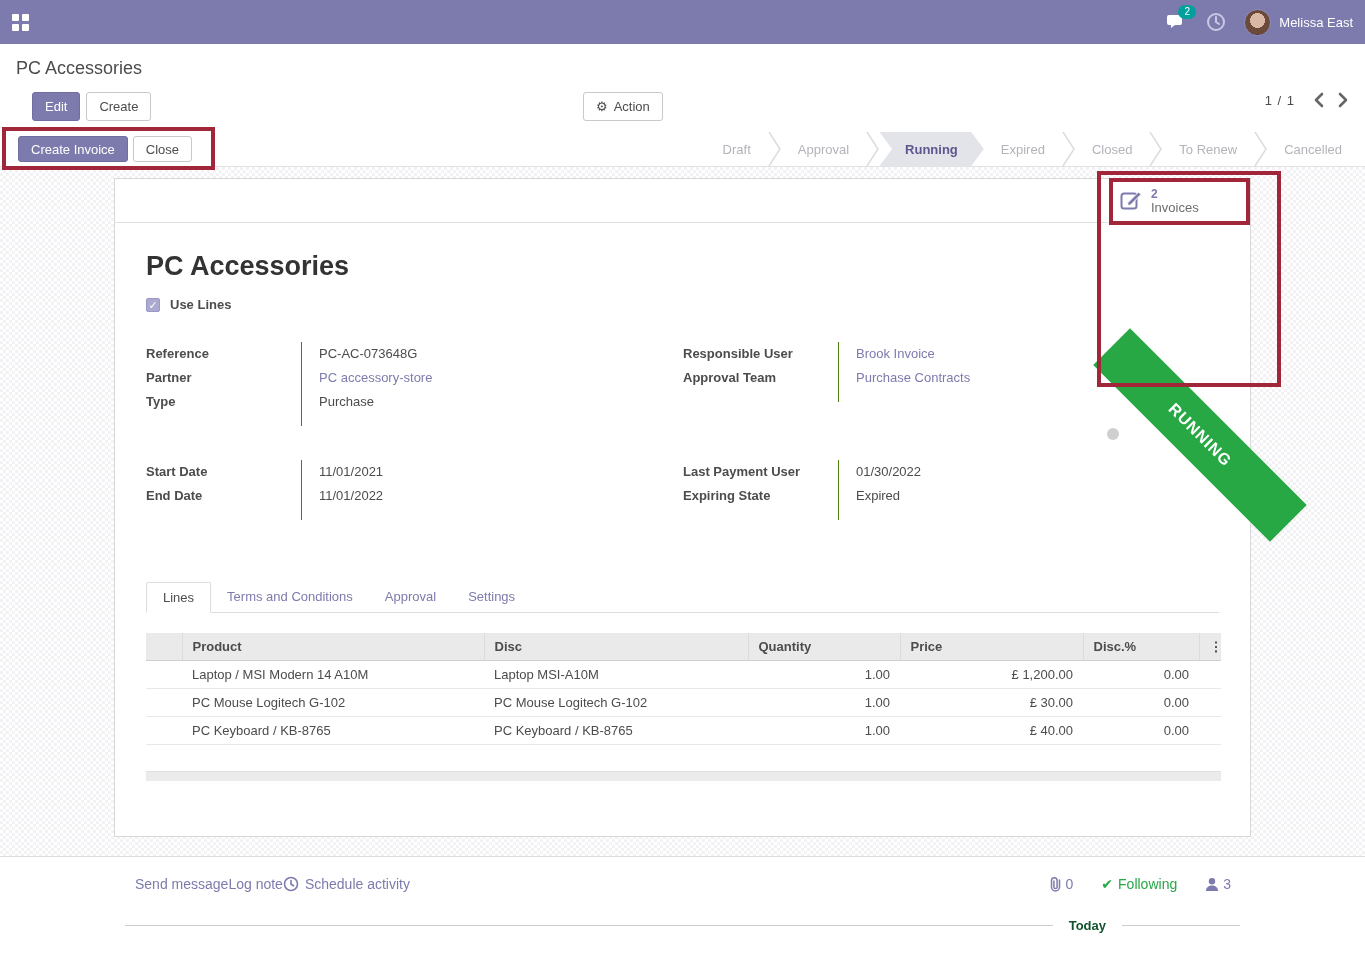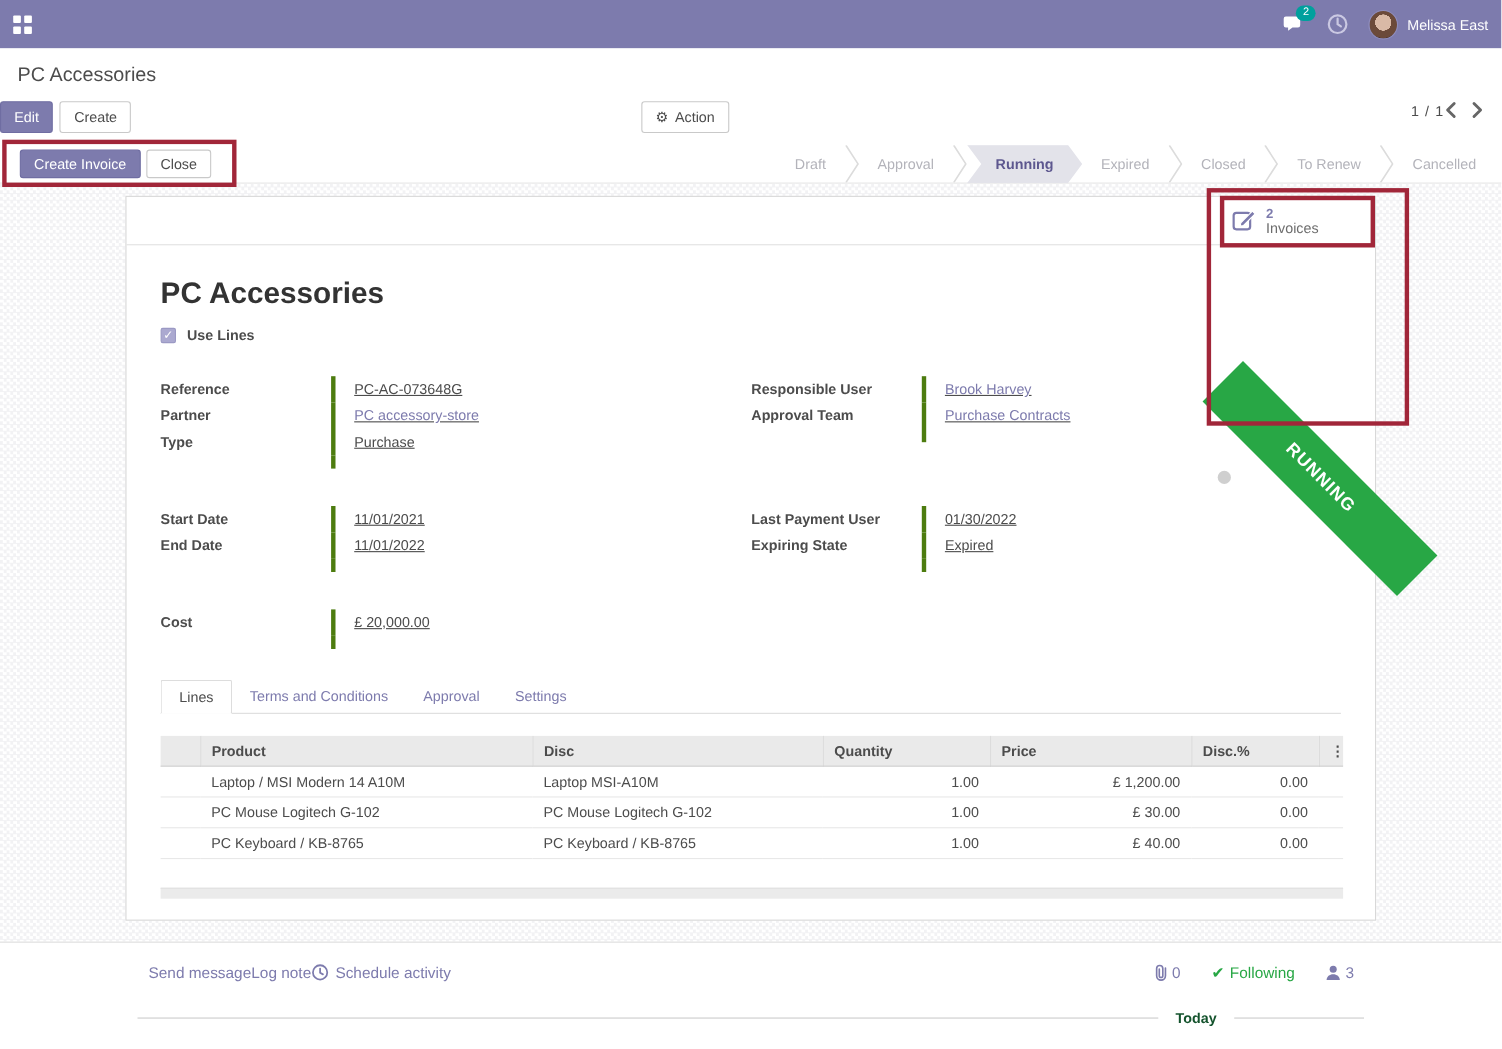--- a/index.html
+++ b/index.html
@@ -24,29 +24,29 @@
   .user-menu { display:flex; align-items:center; gap:8px; cursor:pointer; }
   .avatar {
     width:27px; height:27px; border-radius:50%;
     background:radial-gradient(circle at 50% 42%, #d9b9a6 0 38%, #6b4a3a 39% 72%, #4a3328 73%);
     border:1px solid #8f8dbd;
   }
   .user-name { color:#fff; font-size:13px; }
   
   .controlpanel { position:absolute; left:0; top:44px; width:1365px; height:88px; background:#fff; }
   .breadcrumb { position:absolute; left:16px; top:14px; font-size:18px; color:#4c4c4c; }
-  .cp-buttons { position:absolute; left:0; top:48px; display:flex; gap:6px; }
+  .cp-buttons { position:absolute; left:32px; top:48px; display:flex; gap:6px; }
   .btn {
     display:inline-flex; align-items:center; justify-content:center; gap:6px;
     height:29px; padding:0 12px; font-size:13px; border-radius:3px; cursor:pointer;
     border:1px solid #c9c9c9; background:#fff; color:#4c4c4c; white-space:nowrap;
   }
   .btn-primary { background:#7d7bad; border-color:#6f6da2; color:#fff; }
   .action-btn { position:absolute; left:583px; top:48px; }
-  .pager { position:absolute; right:16px; top:48px; display:flex; align-items:center; }
+  .pager { position:absolute; right:16px; top:48px; display:flex; align-items:center; gap:18px; }
   .pager-count { font-size:13px; color:#4c4c4c; letter-spacing:1px; }
   .pager-arrows { display:flex; gap:14px; }
   .pager-arrow { cursor:pointer; display:flex; align-items:center; }
   
   .statusbar {
     position:absolute; left:0; top:132px; width:1365px; height:35px; background:#fff;
     border-bottom:1px solid #e2e2e2; display:flex; align-items:center;
   }
   .sb-buttons { display:flex; gap:5px; margin-left:18px; }
   .sb-buttons .btn { height:26px; }
@@ -79,21 +79,21 @@
   .form-title { font-size:27px; font-weight:bold; color:#333; margin-bottom:15px; }
   .checkbox-row { display:flex; align-items:center; gap:10px; margin-bottom:30px; }
   .checkbox {
     width:14px; height:14px; background:#aba9d0; border:1px solid #9b99c4; border-radius:2px;
     color:#fff; font-size:11px; line-height:12px; text-align:center;
   }
   .checkbox-label { font-weight:bold; }
   .groups { display:grid; grid-template-columns: 537px auto; margin-bottom:34px; }
   .field-row { display:grid; grid-template-columns:155px auto; line-height:24px; }
   .field-label { font-weight:bold; padding-right:8px; }
-  .field-value { border-left:4px solid #4d7c0f; padding-left:17px;text-decoration:underline; }
+  .field-value { border-left:1px solid #4d7c0f; padding-left:17px; }
   .spacer-row { height:12px; }
   a.link, .link { color:#7d7bad; text-decoration:none; cursor:pointer; }
   
   .tabs { display:flex; border-bottom:1px solid #ddd; margin-top:28px; }
   .tab { padding:7px 16px; font-size:13px; color:#7d7bad; cursor:pointer; margin-bottom:-1px; }
   .tab.active {
     color:#4c4c4c; background:#fff; border:1px solid #ddd; border-bottom:1px solid #fff; border-radius:2px 2px 0 0;
   }
   
   table.lines { border-collapse:collapse; width:1075px; margin-top:20px; table-layout:fixed; }
@@ -268,21 +268,21 @@
             <span class="field-value">Purchase</span>
           </div>
           <div class="field-row spacer-row">
               <span></span>
               <span class="field-value"></span>
             </div>
         </div>
         <div>
           <div class="field-row">
             <span class="field-label">Responsible User</span>
-            <span class="field-value"><a class="link">Brook Harvey</a></span>
+            <span class="field-value"><a class="link">Brook Invoice</a></span>
           </div>
           <div class="field-row">
             <span class="field-label">Approval Team</span>
             <span class="field-value"><a class="link">Purchase Contracts</a></span>
           </div>
           <div class="field-row spacer-row">
               <span></span>
               <span class="field-value"></span>
             </div>
         </div>
@@ -313,30 +313,20 @@
             <span class="field-value">Expired</span>
           </div>
           <div class="field-row spacer-row">
               <span></span>
               <span class="field-value"></span>
             </div>
         </div>
       </div>
 
       <div class="groups" style="margin-bottom:0;">
-        <div>
-          <div class="field-row">
-            <span class="field-label">Cost</span>
-            <span class="field-value">£ 20,000.00</span>
-          </div>
-          <div class="field-row spacer-row">
-              <span></span>
-              <span class="field-value"></span>
-            </div>
-        </div>
         <div></div>
       </div>
 
       <div class="tabs">
         <span class="tab active">Lines</span>
         <span class="tab">Terms and Conditions</span>
         <span class="tab">Approval</span>
         <span class="tab">Settings</span>
       </div>
 

